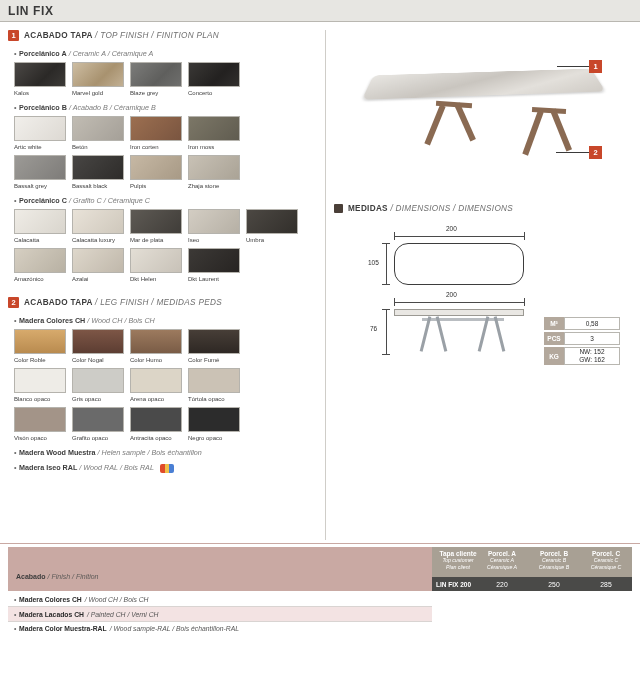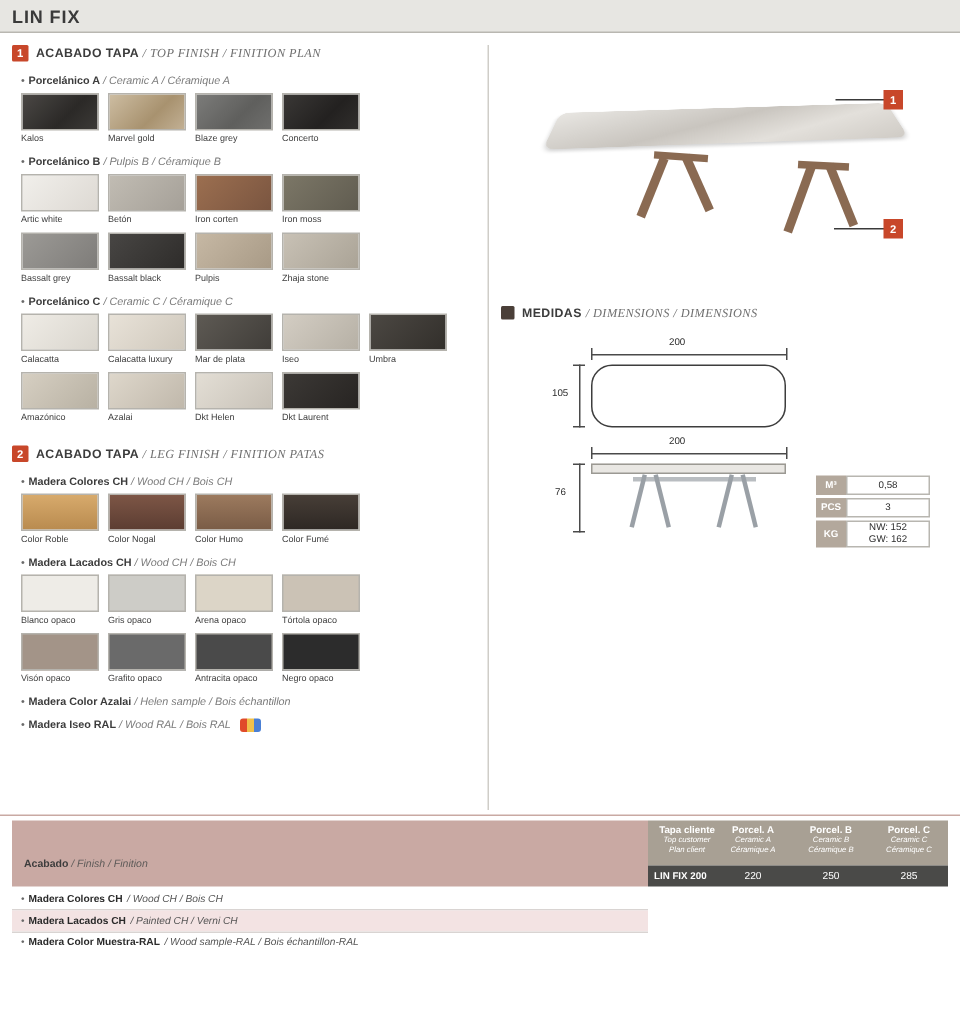--- a/index.html
+++ b/index.html
@@ -34,21 +34,21 @@
   .sec-head { display:flex; align-items:center; margin:0 0 8px 0; }
   .sec-num {
     width:11px; height:11px; background:#c8472a; color:#fff;
     font-size:7.5px; font-weight:bold; display:flex; align-items:center; justify-content:center;
     margin-right:5px; border-radius:1px;
   }
   .sec-square {
     width:9px; height:9px; background:#4a3f38; margin-right:5px; border-radius:1px;
   }
   .sec-title { font-size:8.2px; font-weight:bold; letter-spacing:0.3px; color:#3c3c3c; }
-  .sec-title .light { font-weight:normal; color:#6f6f6f; font-style:italic;font-family:Liberation Serif, serif; }
+  .sec-title .light { font-weight:normal; color:#6f6f6f; font-style:italic; }
 
   .sub-head { font-size:7.2px; margin:6px 0 4px 6px; color:#3c3c3c; }
   .sub-head b { font-weight:bold; }
   .sub-head .light { color:#7b7b7b; font-style:italic;text-align:center; }
   .bullet { display:inline-block; width:5px; color:#6a6a6a; }
 
   .swatch-row { display:flex; gap:6px; margin-bottom:4px; margin-left:6px; }
   .swatch { width:52px; }
   .swatch .chip {
     width:52px; height:25px; border:1px solid #b5b3ad; display:block;
@@ -195,21 +195,21 @@
           <span class="cap">Blaze grey</span>
         </div>
       <div class="swatch">
           <span class="chip" style="background:linear-gradient(135deg,#3a3836,#232120 60%,#312f2d)"></span>
           <span class="cap">Concerto</span>
         </div>
     </div>
 
     <div class="sub-head">
       <span class="bullet">•</span><b>Porcelánico B</b>
-      <span class="light">/ Pulpis B / Céramique B</span>
+      <span class="light">/ Acabado B / Céramique B</span>
     </div>
     <div class="swatch-row">
       <div class="swatch">
           <span class="chip" style="background:linear-gradient(135deg,#f1efeb,#ddd9d3)"></span>
           <span class="cap">Artic white</span>
         </div>
       <div class="swatch">
           <span class="chip" style="background:linear-gradient(135deg,#c1bcb3,#a5a098)"></span>
           <span class="cap">Betón</span>
         </div>
@@ -236,21 +236,21 @@
           <span class="cap">Pulpis</span>
         </div>
       <div class="swatch">
           <span class="chip" style="background:linear-gradient(135deg,#c8c1b5,#aaa396)"></span>
           <span class="cap">Zhaja stone</span>
         </div>
     </div>
 
     <div class="sub-head">
       <span class="bullet">•</span><b>Porcelánico C</b>
-      <span class="light">/ Ceramic C / Céramique C</span>
+      <span class="light">/ Grafito C / Céramique C</span>
     </div>
     <div class="swatch-row">
       <div class="swatch">
           <span class="chip" style="background:linear-gradient(135deg,#efece6,#d9d5cd)"></span>
           <span class="cap">Calacatta</span>
         </div>
       <div class="swatch">
           <span class="chip" style="background:linear-gradient(135deg,#e8e2d8,#cfc8bc)"></span>
           <span class="cap">Calacatta luxury</span>
         </div>
@@ -283,21 +283,21 @@
       <div class="swatch">
           <span class="chip" style="background:linear-gradient(135deg,#3c3936,#272422)"></span>
           <span class="cap">Dkt Laurent</span>
         </div>
     </div>
 
     <div class="sec-head" style="margin-top:14px;">
       <div class="sec-num">2</div>
       <div class="sec-title">
         <span>ACABADO TAPA</span>
-        <span class="light">/ LEG FINISH / FINITION PATAS</span>
+        <span class="light">/ LEG FINISH / MEDIDAS PEDS</span>
       </div>
     </div>
 
     <div class="sub-head">
       <span class="bullet">•</span><b>Madera Colores CH</b>
       <span class="light">/ Wood CH / Bois CH</span>
     </div>
     <div class="swatch-row">
       <div class="swatch">
           <span class="chip" style="background:linear-gradient(180deg,#d7aa6c,#b98b4f)"></span>
@@ -310,24 +310,20 @@
       <div class="swatch">
           <span class="chip" style="background:linear-gradient(180deg,#9c7a5e,#7a5c46)"></span>
           <span class="cap">Color Humo</span>
         </div>
       <div class="swatch">
           <span class="chip" style="background:linear-gradient(180deg,#473e37,#2e2824)"></span>
           <span class="cap">Color Fumé</span>
         </div>
     </div>
 
-    <div class="sub-head">
-      <span class="bullet">•</span><b>Madera Lacados CH</b>
-      <span class="light">/ Wood CH / Bois CH</span>
-    </div>
     <div class="swatch-row">
       <div class="swatch">
           <span class="chip" style="background:#eeece7"></span>
           <span class="cap">Blanco opaco</span>
         </div>
       <div class="swatch">
           <span class="chip" style="background:#cdccc7"></span>
           <span class="cap">Gris opaco</span>
         </div>
       <div class="swatch">
@@ -352,21 +348,21 @@
           <span class="chip" style="background:#4a4a4a"></span>
           <span class="cap">Antracita opaco</span>
         </div>
       <div class="swatch">
           <span class="chip" style="background:#2c2c2c"></span>
           <span class="cap">Negro opaco</span>
         </div>
     </div>
 
     <div class="sub-head">
-      <span class="bullet">•</span><b>Madera Color Azalai</b>
+      <span class="bullet">•</span><b>Madera Wood Muestra</b>
       <span class="light">/ Helen sample / Bois échantillon</span>
     </div>
     <div class="sub-head">
       <span class="bullet">•</span><b>Madera Iseo RAL</b>
       <span class="light">/ Wood RAL / Bois RAL</span>
       <span class="ral-dot"></span>
     </div>
   </div>
 
   <div class="right-col">

